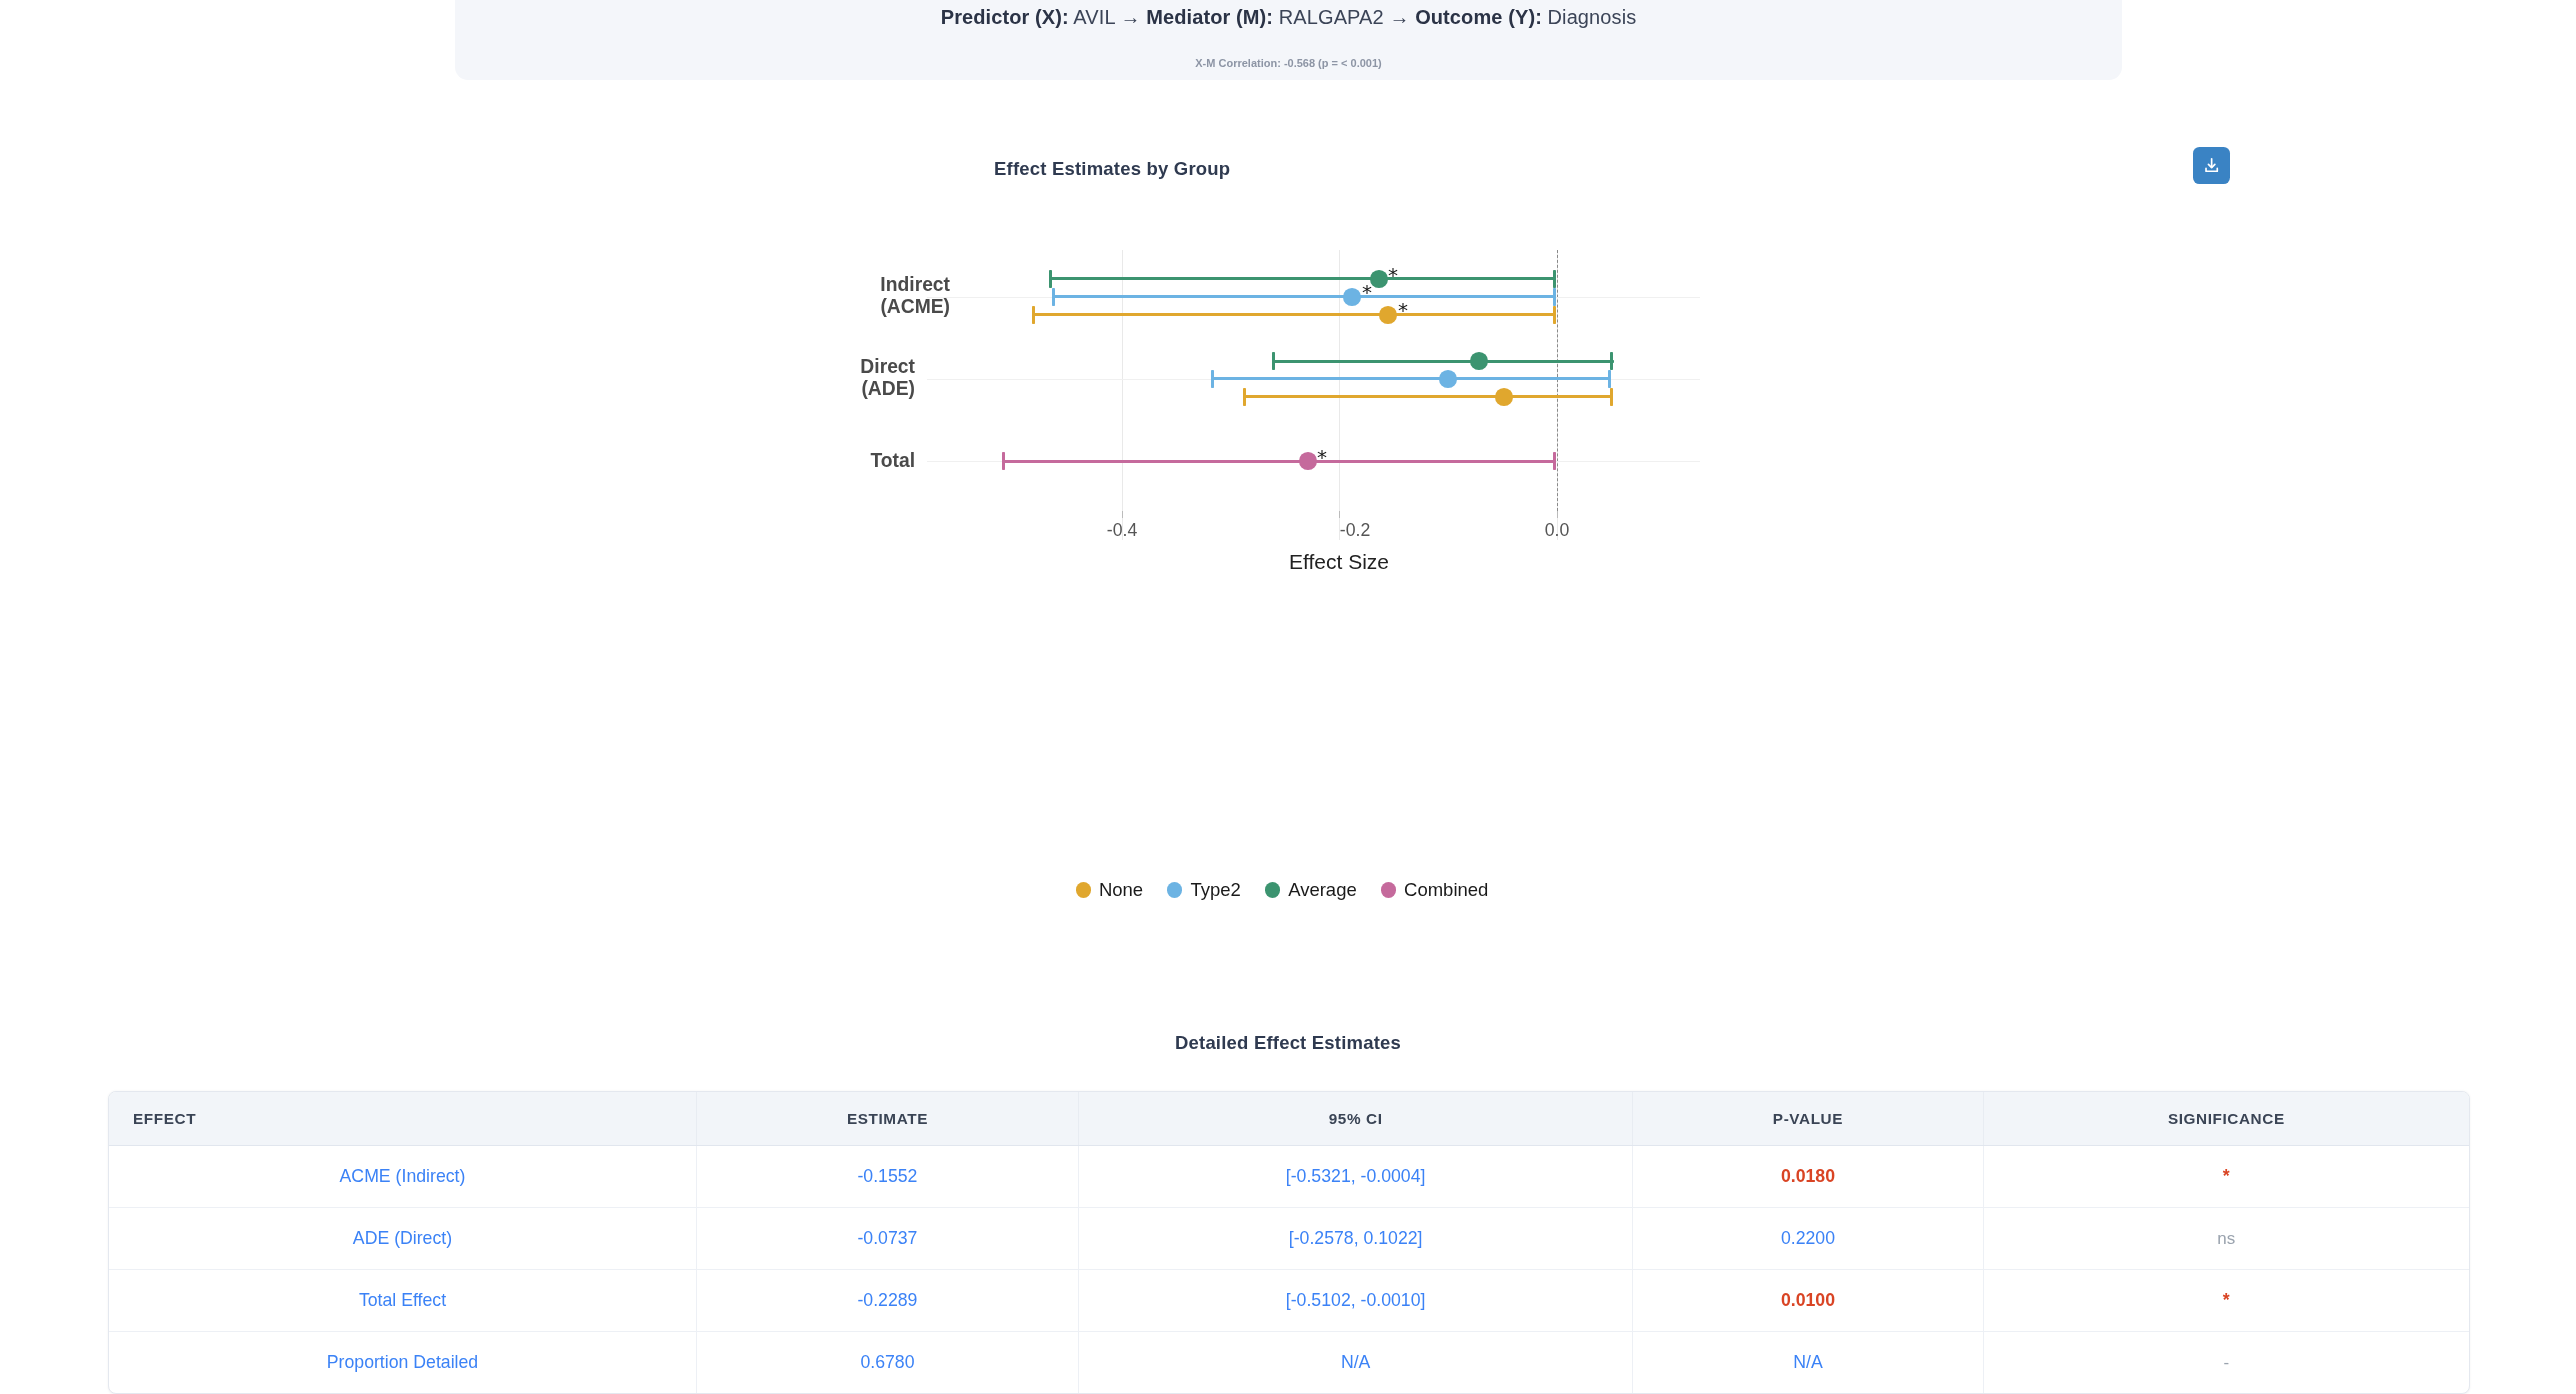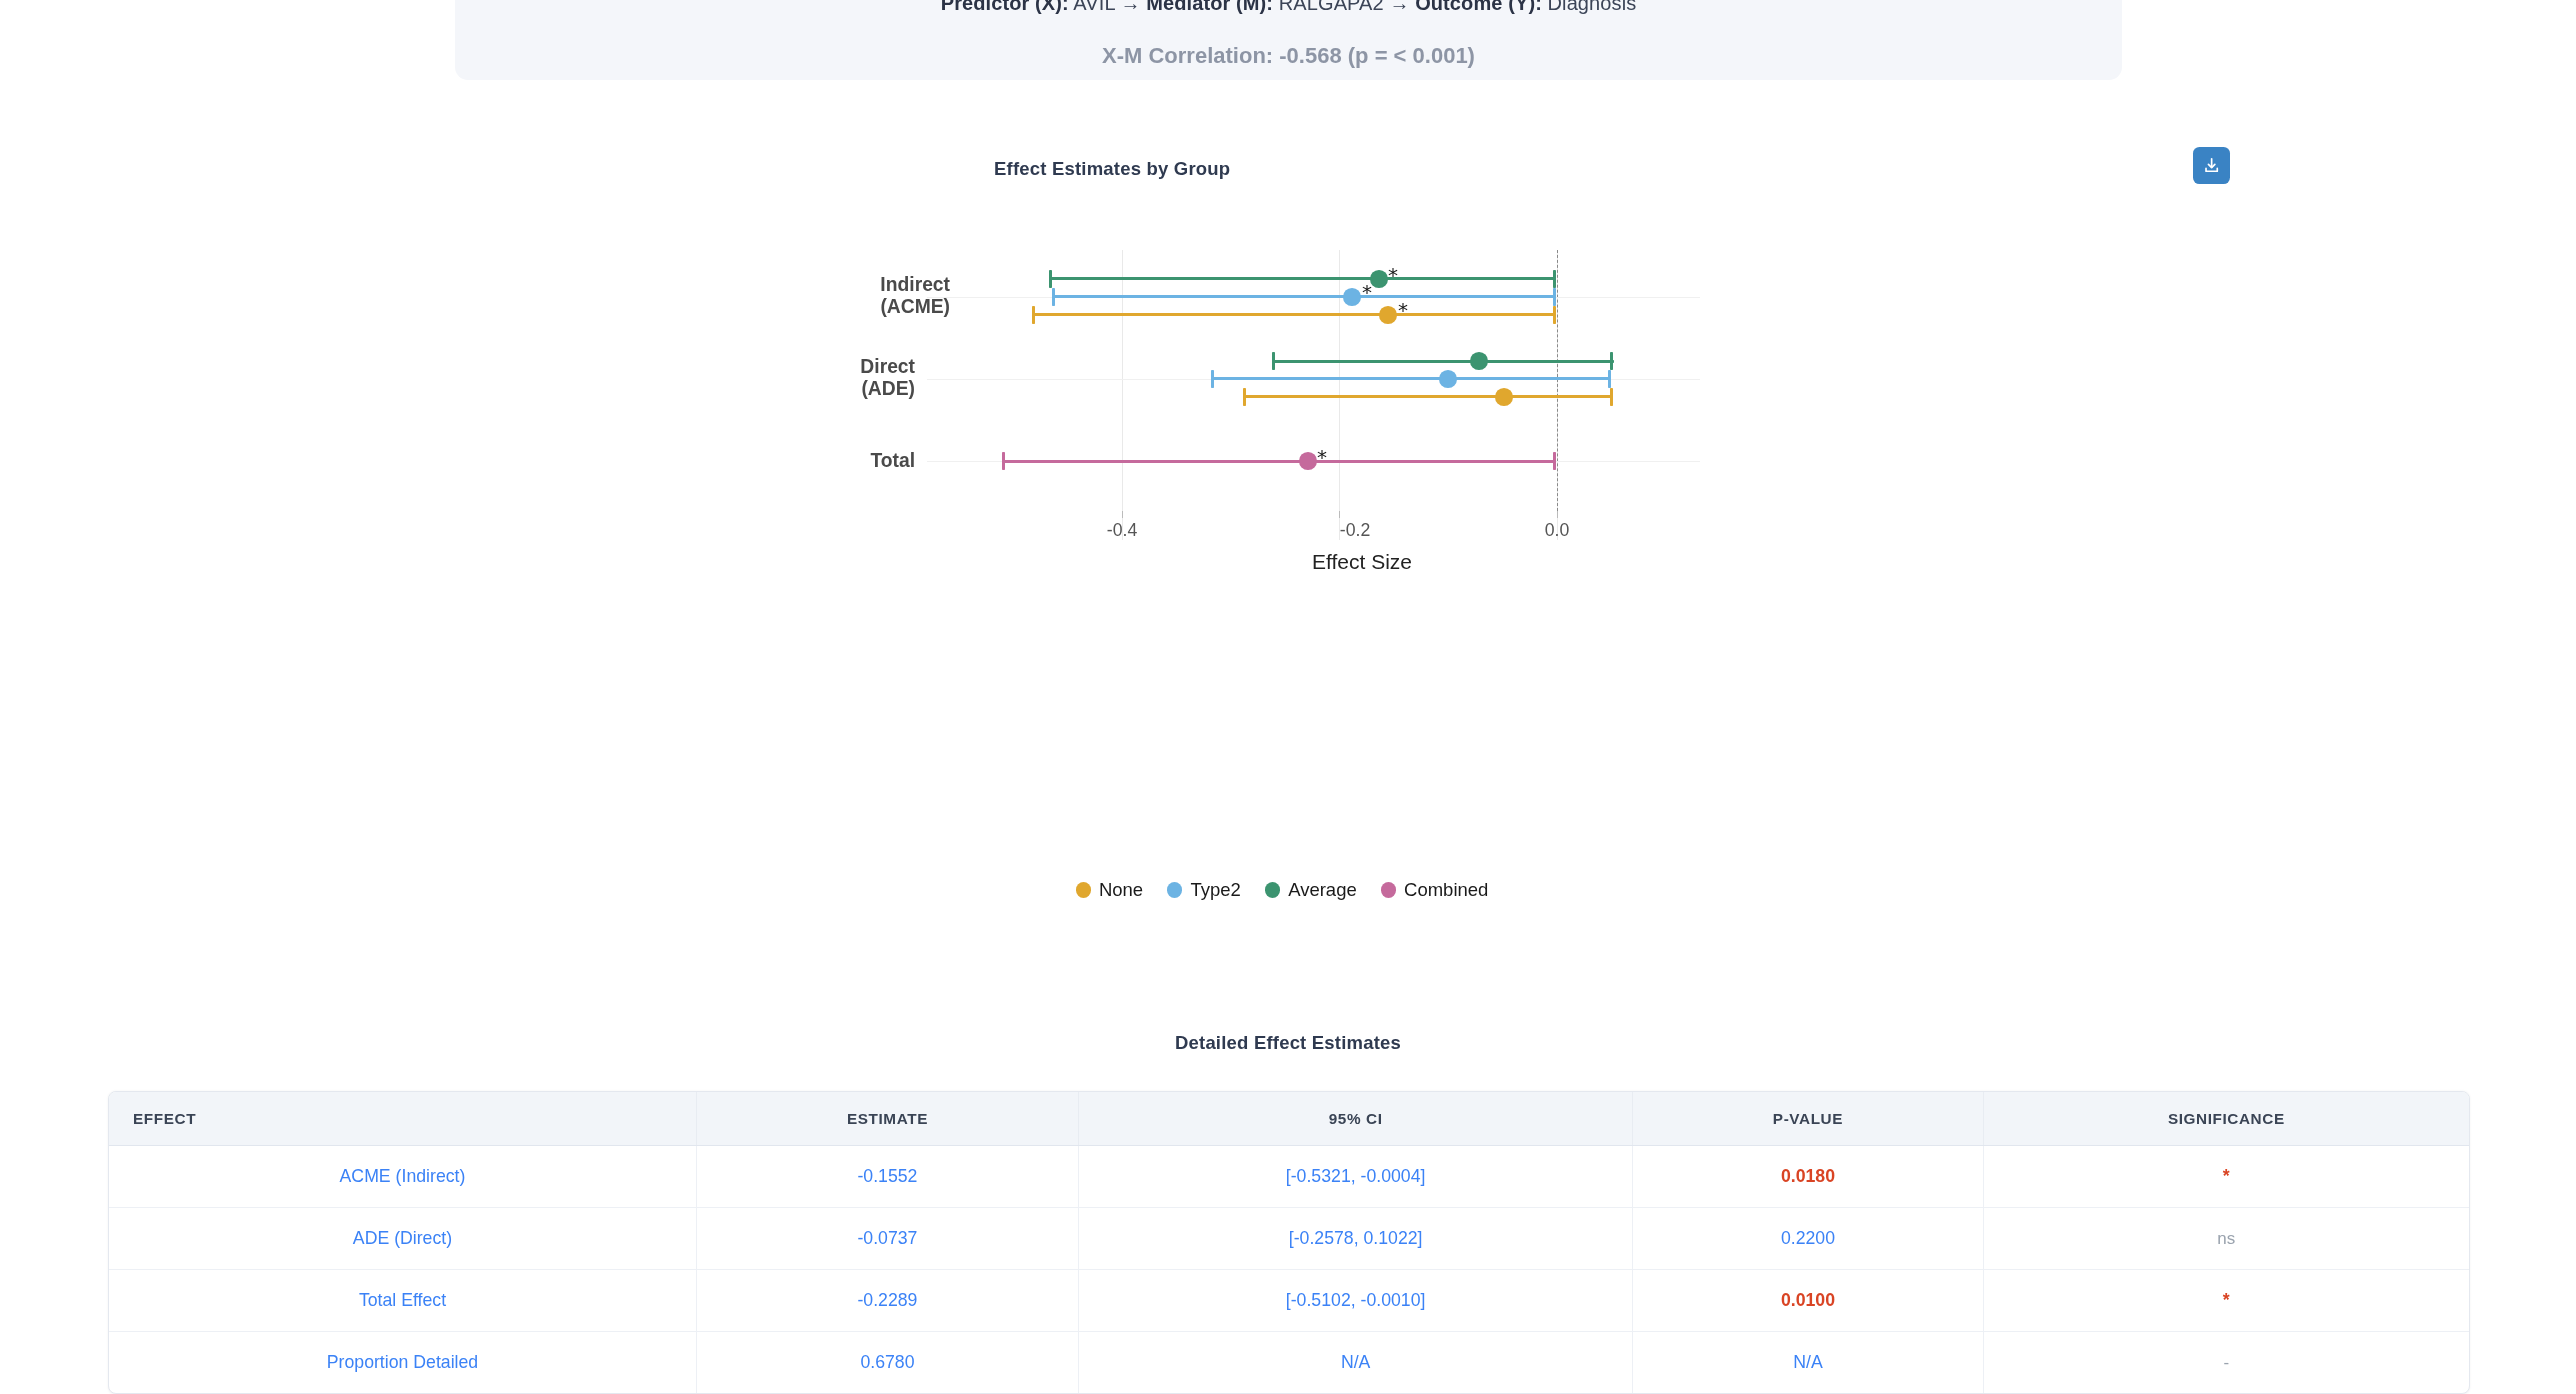--- a/index.html
+++ b/index.html
@@ -21,21 +21,21 @@
     display: flex; flex-direction: column;
     align-items: center; justify-content: flex-end;
     padding-bottom: 11.3px;
   }
   .banner-line1 {
     font-size: 20px; color: #3b4457; letter-spacing: 0.1px;
     margin-bottom: 28px; white-space: nowrap;
   }
   .banner-line1 b { color:#2b3346; font-weight:700; }
   .banner-line2 {
-    font-size: 22px; color: #8d95a5; font-weight: 700; white-space: nowrap;
+    font-size: 11px; color: #8d95a5; font-weight: 700; white-space: nowrap;
   }
 
   
   .chart-title {
     position: absolute; left: 994px; top: 158px;
     font-size: 18.5px; font-weight: 700; color: #2f3a50;
     letter-spacing: 0.2px;
   }
   .dl-btn {
     position: absolute; left: 2193px; top: 147px;
@@ -176,21 +176,21 @@
         <div class="gridline" style="left: 131px;"></div>
         <div class="xtick-mark" style="left: 131px; top: 261px;"></div>
         <div class="xtick" style="left: 131px; top: 270px;">-0.4</div>
         <div class="gridline" style="left: 348px;"></div>
         <div class="xtick-mark" style="left: 348px; top: 261px;"></div>
         <div class="xtick" style="left: 364px; top: 270px;">-0.2</div>
         <div class="gridline" style="left: 566px;"></div>
         <div class="xtick-mark" style="left: 566px; top: 261px;"></div>
         <div class="xtick" style="left: 566px; top: 270px;">0.0</div>
         <div class="zeroline" style="left: 566px; bottom: 29px;"></div>
-        <div class="xaxis-title" style="left: 348px; top: 300px; margin-left: 23px;">Effect Size</div>
+        <div class="xaxis-title" style="left: 348px; top: 300px;">Effect Size</div>
         <div class="rowline" style="top: 47px; left: -64px; right: -56px;"></div>
         <div class="grp-label" style="right: 694px; width: 210px; top: 24px;">Indirect
 (ACME)</div>
         <div class="rowline" style="top: 129px; left: -64px; right: -56px;"></div>
         <div class="grp-label" style="right: 729px; width: 210px; top: 106px;">Direct
 (ADE)</div>
         <div class="rowline" style="top: 211px; left: -64px; right: -56px;"></div>
         <div class="grp-label" style="right: 729px; width: 210px; top: 200px;">Total</div>
         <div class="ci-bar" style="left: 58px; width: 507px; top: 27px; background: rgb(60, 148, 112);"></div>
         <div class="cap" style="left: 58px; top: 20px; background: rgb(60, 148, 112);"></div>

